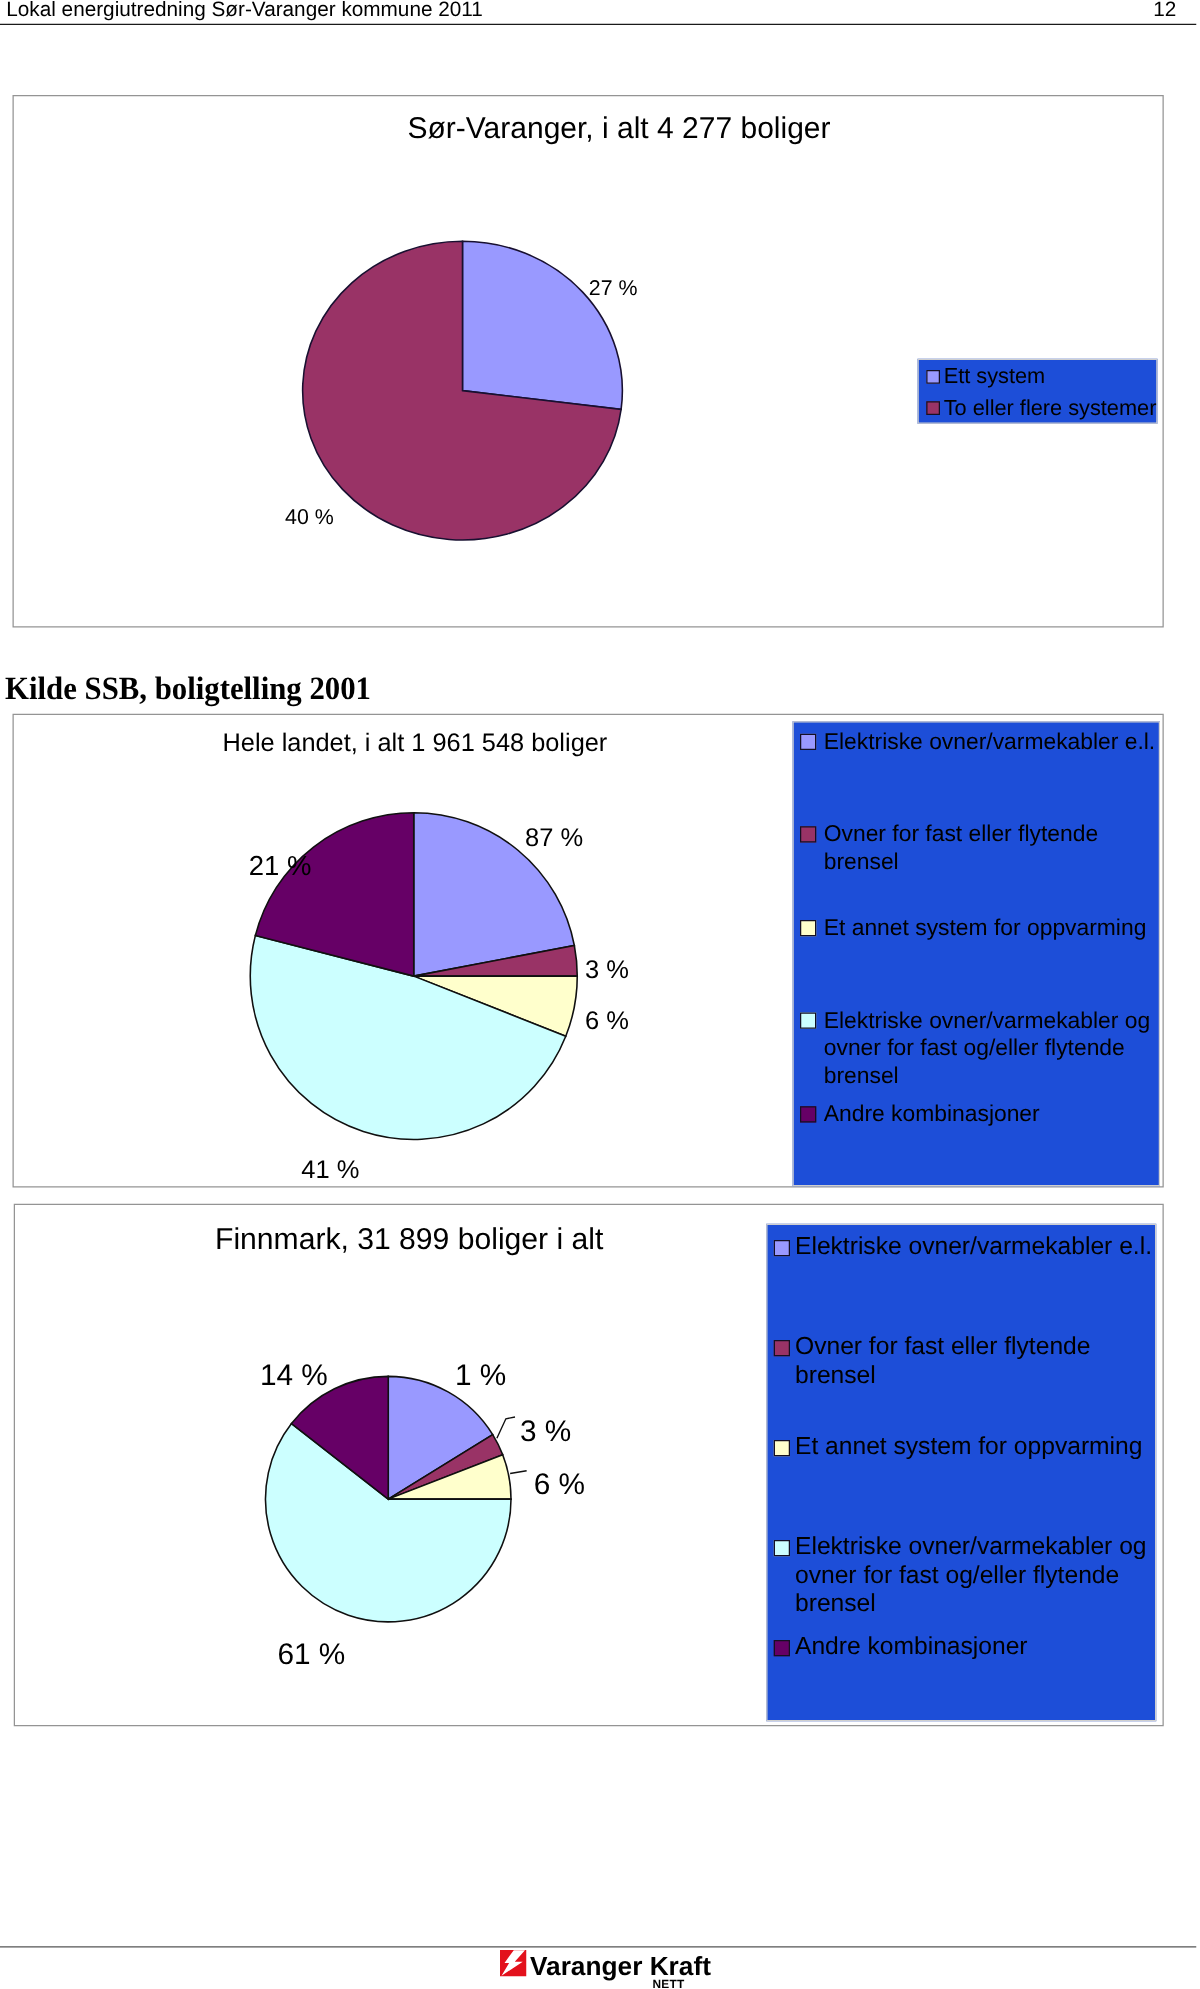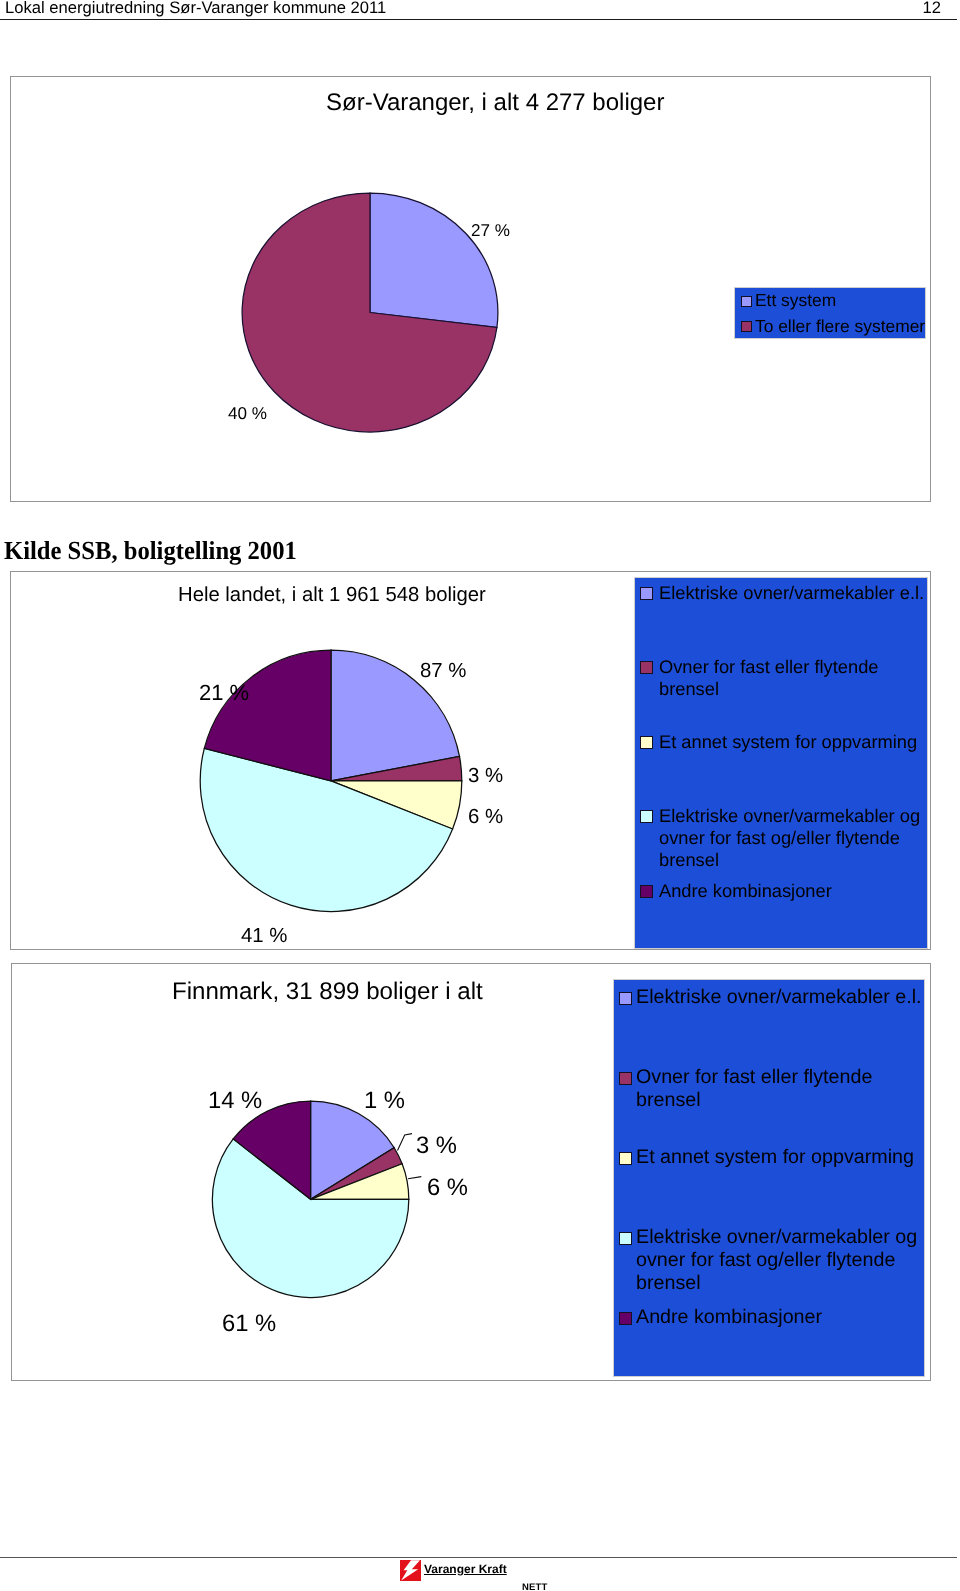--- a/index.html
+++ b/index.html
@@ -31,22 +31,22 @@
   svg{position:absolute;overflow:visible;}
 
   
   #caption{left:4px;top:536px;font-size:26px;font-weight:bold;
            font-family:"Liberation Serif",serif;white-space:nowrap;
            transform:scaleX(0.947);transform-origin:left top;}
 
   
   #foot-rule{left:0px;top:1557px;width:957px;height:0;border-top:1.7px solid #555;}
   #logo{left:400px;top:1560px;width:220px;height:40px;}
-  #logo-name{position:absolute;left:24px;top:1.6px;font-size:12px;font-weight:bold;
-             letter-spacing:0px;font-family:"Liberation Sans",sans-serif;text-decoration:underline;}
+  #logo-name{position:absolute;left:24px;top:1.6px;font-size:21px;font-weight:bold;
+             letter-spacing:0px;font-family:"Liberation Sans",sans-serif;}
   #logo-sub{position:absolute;left:122px;top:22px;font-size:9.5px;font-weight:bold;
             letter-spacing:0.2px;font-family:"Liberation Sans",sans-serif;}
 </style>
 </head>
 <body>
 
 <div class="abs" id="hdr-title">Lokal energiutredning Sør-Varanger kommune 2011</div>
 <div class="abs" id="hdr-page">12</div>
 <div class="abs" id="hdr-rule"></div>
 

